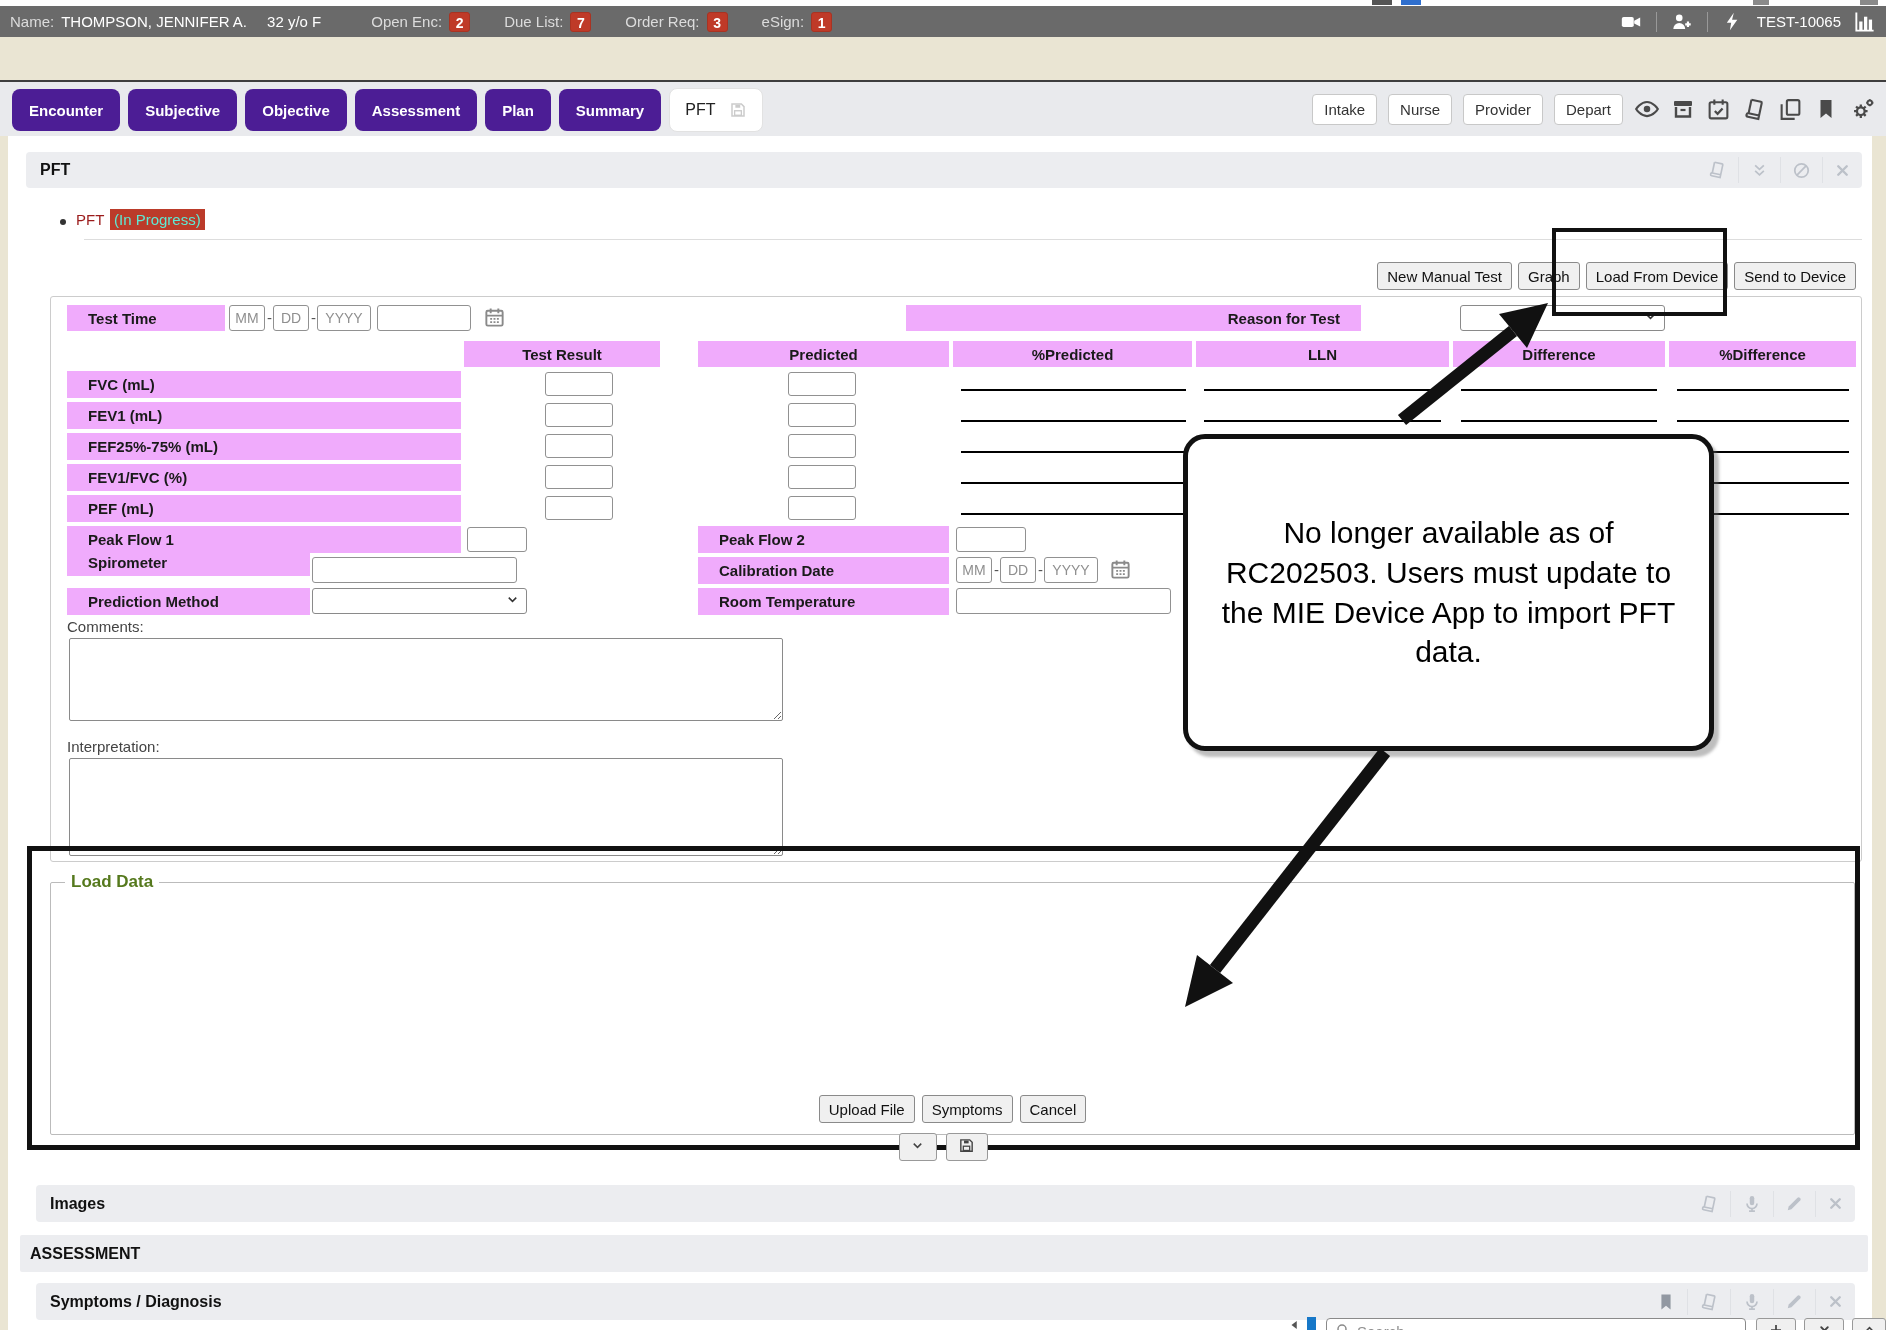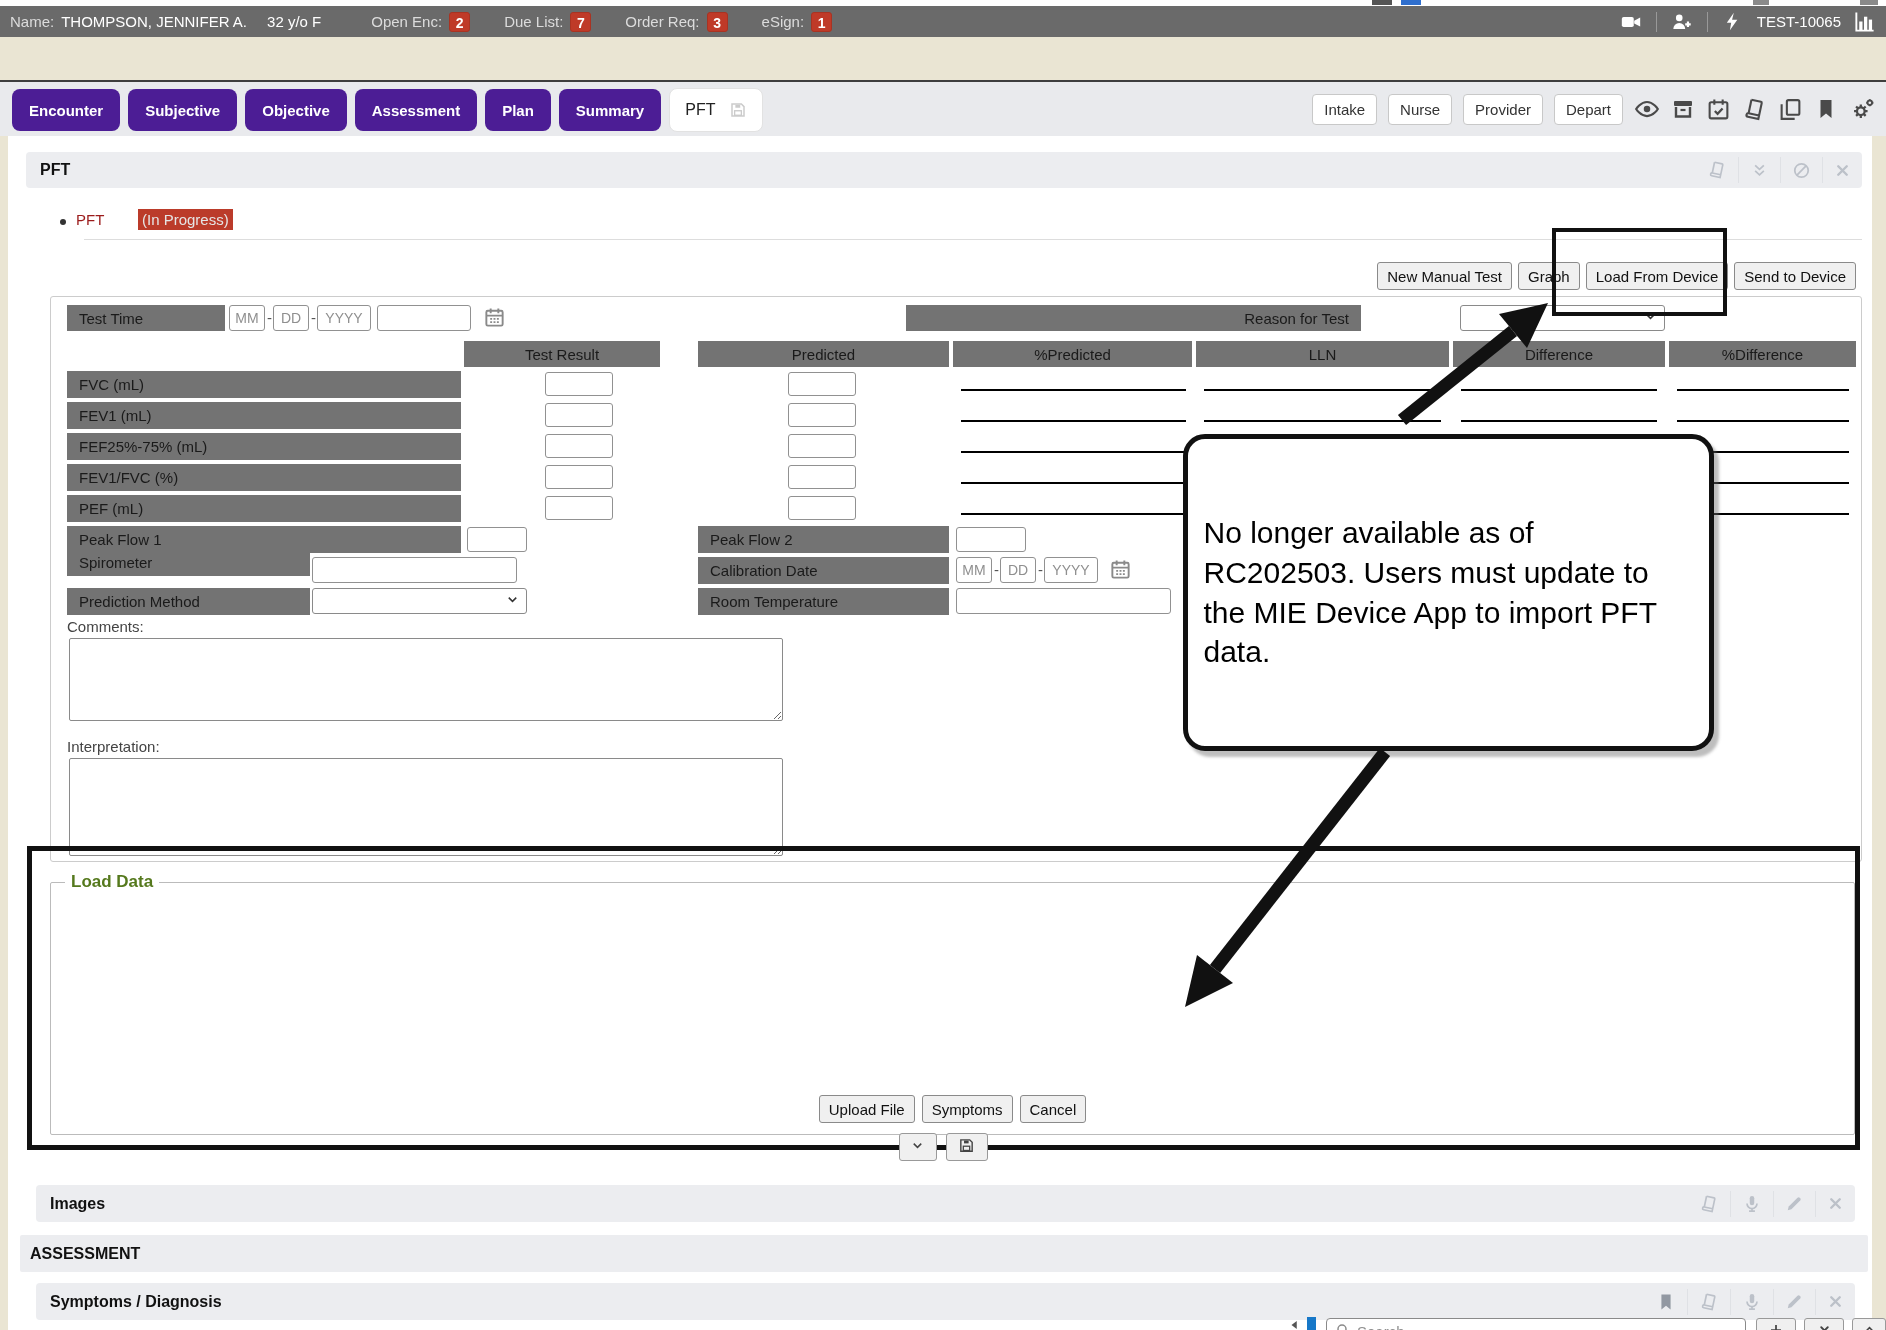--- a/index.html
+++ b/index.html
@@ -61,54 +61,54 @@
   .sec-icons { display:flex; align-items:center; height:100%; }
   .iconcell { display:flex; align-items:center; padding:0 11px; border-left:1px solid #dfe1e5;
     height:26px; color:#bcc1c9; cursor:pointer; }
   .iconcell:first-child { border-left:none; }
   .iconcell.dark { color:#9298a2; }
 
   .pft-header { left:26px; top:152px; width:1836px; height:36px; }
 
   .bullet-dot { left:60px; top:219px; width:6px; height:6px; border-radius:50%; background:#333; }
   .pft-link { left:76px; top:211px; color:#9b1b1b; font-size:15px; }
-  .inprog { left:110px; top:209px; background:#bb3b2a; color:#e5e5e5; padding:2px 4px; font-size:15px;margin-left:28px; }
+  .inprog { left:110px; top:209px; background:#bb3b2a; color:#5eead4; padding:2px 4px; font-size:15px; }
   .hrule { left:84px; top:239px; width:1778px; height:1px; background:#ddd; }
 
   
   .actions { left:1340px; top:262px; width:516px; height:28px; display:flex;
     justify-content:flex-end; gap:6px; }
   .gbtn { background:#f0f0f0; border:1px solid #8a8a8a; border-radius:3px; color:#111;
     font-size:15px; padding:0 9px; height:28px; cursor:pointer; font-family:inherit; }
   .hl-box1 { left:1552px; top:228px; width:175px; height:88px; border:4px solid #111; z-index:24; pointer-events:none; }
 
   
   .form-box { left:50px; top:296px; width:1812px; height:566px; border:1px solid #ccc;
     border-radius:3px; background:#fff; }
   .fb { position:absolute; }
-  .cell { background:#737373; display:flex; align-items:center; padding:0 12px; font-size:15px; color:#1a1a1a; }
+  .cell { background:#f0abfc; display:flex; align-items:center; padding:0 21px; font-size:15px; color:#1a1a1a;font-weight:bold; }
   .cell.center { justify-content:center; }
   .cell.right { justify-content:flex-end; }
   .tin { border:1px solid #919191; border-radius:3px; background:#fff; font-family:inherit;
     font-size:14px; padding:0 4px; color:#222; }
   .tin::placeholder { color:#8f8f8f; }
   .tin.ctr { text-align:center; padding:0 1px; }
   .dash { color:#555; }
   .cal-ic { color:#8a8a8a; display:flex; }
   .fsel { border:1px solid #8a8a8a; border-radius:3px; background:#fff; display:flex;
     align-items:center; justify-content:flex-end; padding:0 6px; color:#333; cursor:pointer; }
   .rowline { border-bottom:2px solid #000; height:0; }
   .flabel { color:#444; font-size:15px; }
   textarea.tarea { position:absolute; border:1px solid #8a8a8a; border-radius:2px; resize:both;
     font-family:inherit; font-size:14px; padding:4px; }
 
   
   .callout { left:1183px; top:434px; width:531px; height:317px; background:#fff;
     border:5px solid #111; border-radius:22px; box-shadow:5px 6px 3px rgba(110,110,110,.45);
-    z-index:22; display:flex; align-items:center; justify-content:center; }
+    z-index:22; display:flex; align-items:center; justify-content:center; text-align:center; }
   .callout-text { width:490px; font-size:30px; line-height:1.33; color:#000; }
   .arrows { left:0; top:0; width:1886px; height:1330px; z-index:30; pointer-events:none; }
 
   
   .hl-box2 { left:27px; top:846px; width:1833px; height:304px; border:5px solid #111; z-index:21; pointer-events:none; }
   .ld-fieldset { left:50px; top:882px; width:1805px; height:253px; border:1px solid #bbb; border-radius:2px; }
   .ld-legend { position:absolute; left:14px; top:-11px; background:#fff; padding:0 6px;
     color:#55791d; font-weight:bold; font-size:17px; }
   .ld-buttons { position:absolute; left:0; right:0; bottom:11px; display:flex;
     justify-content:center; gap:7px; }

